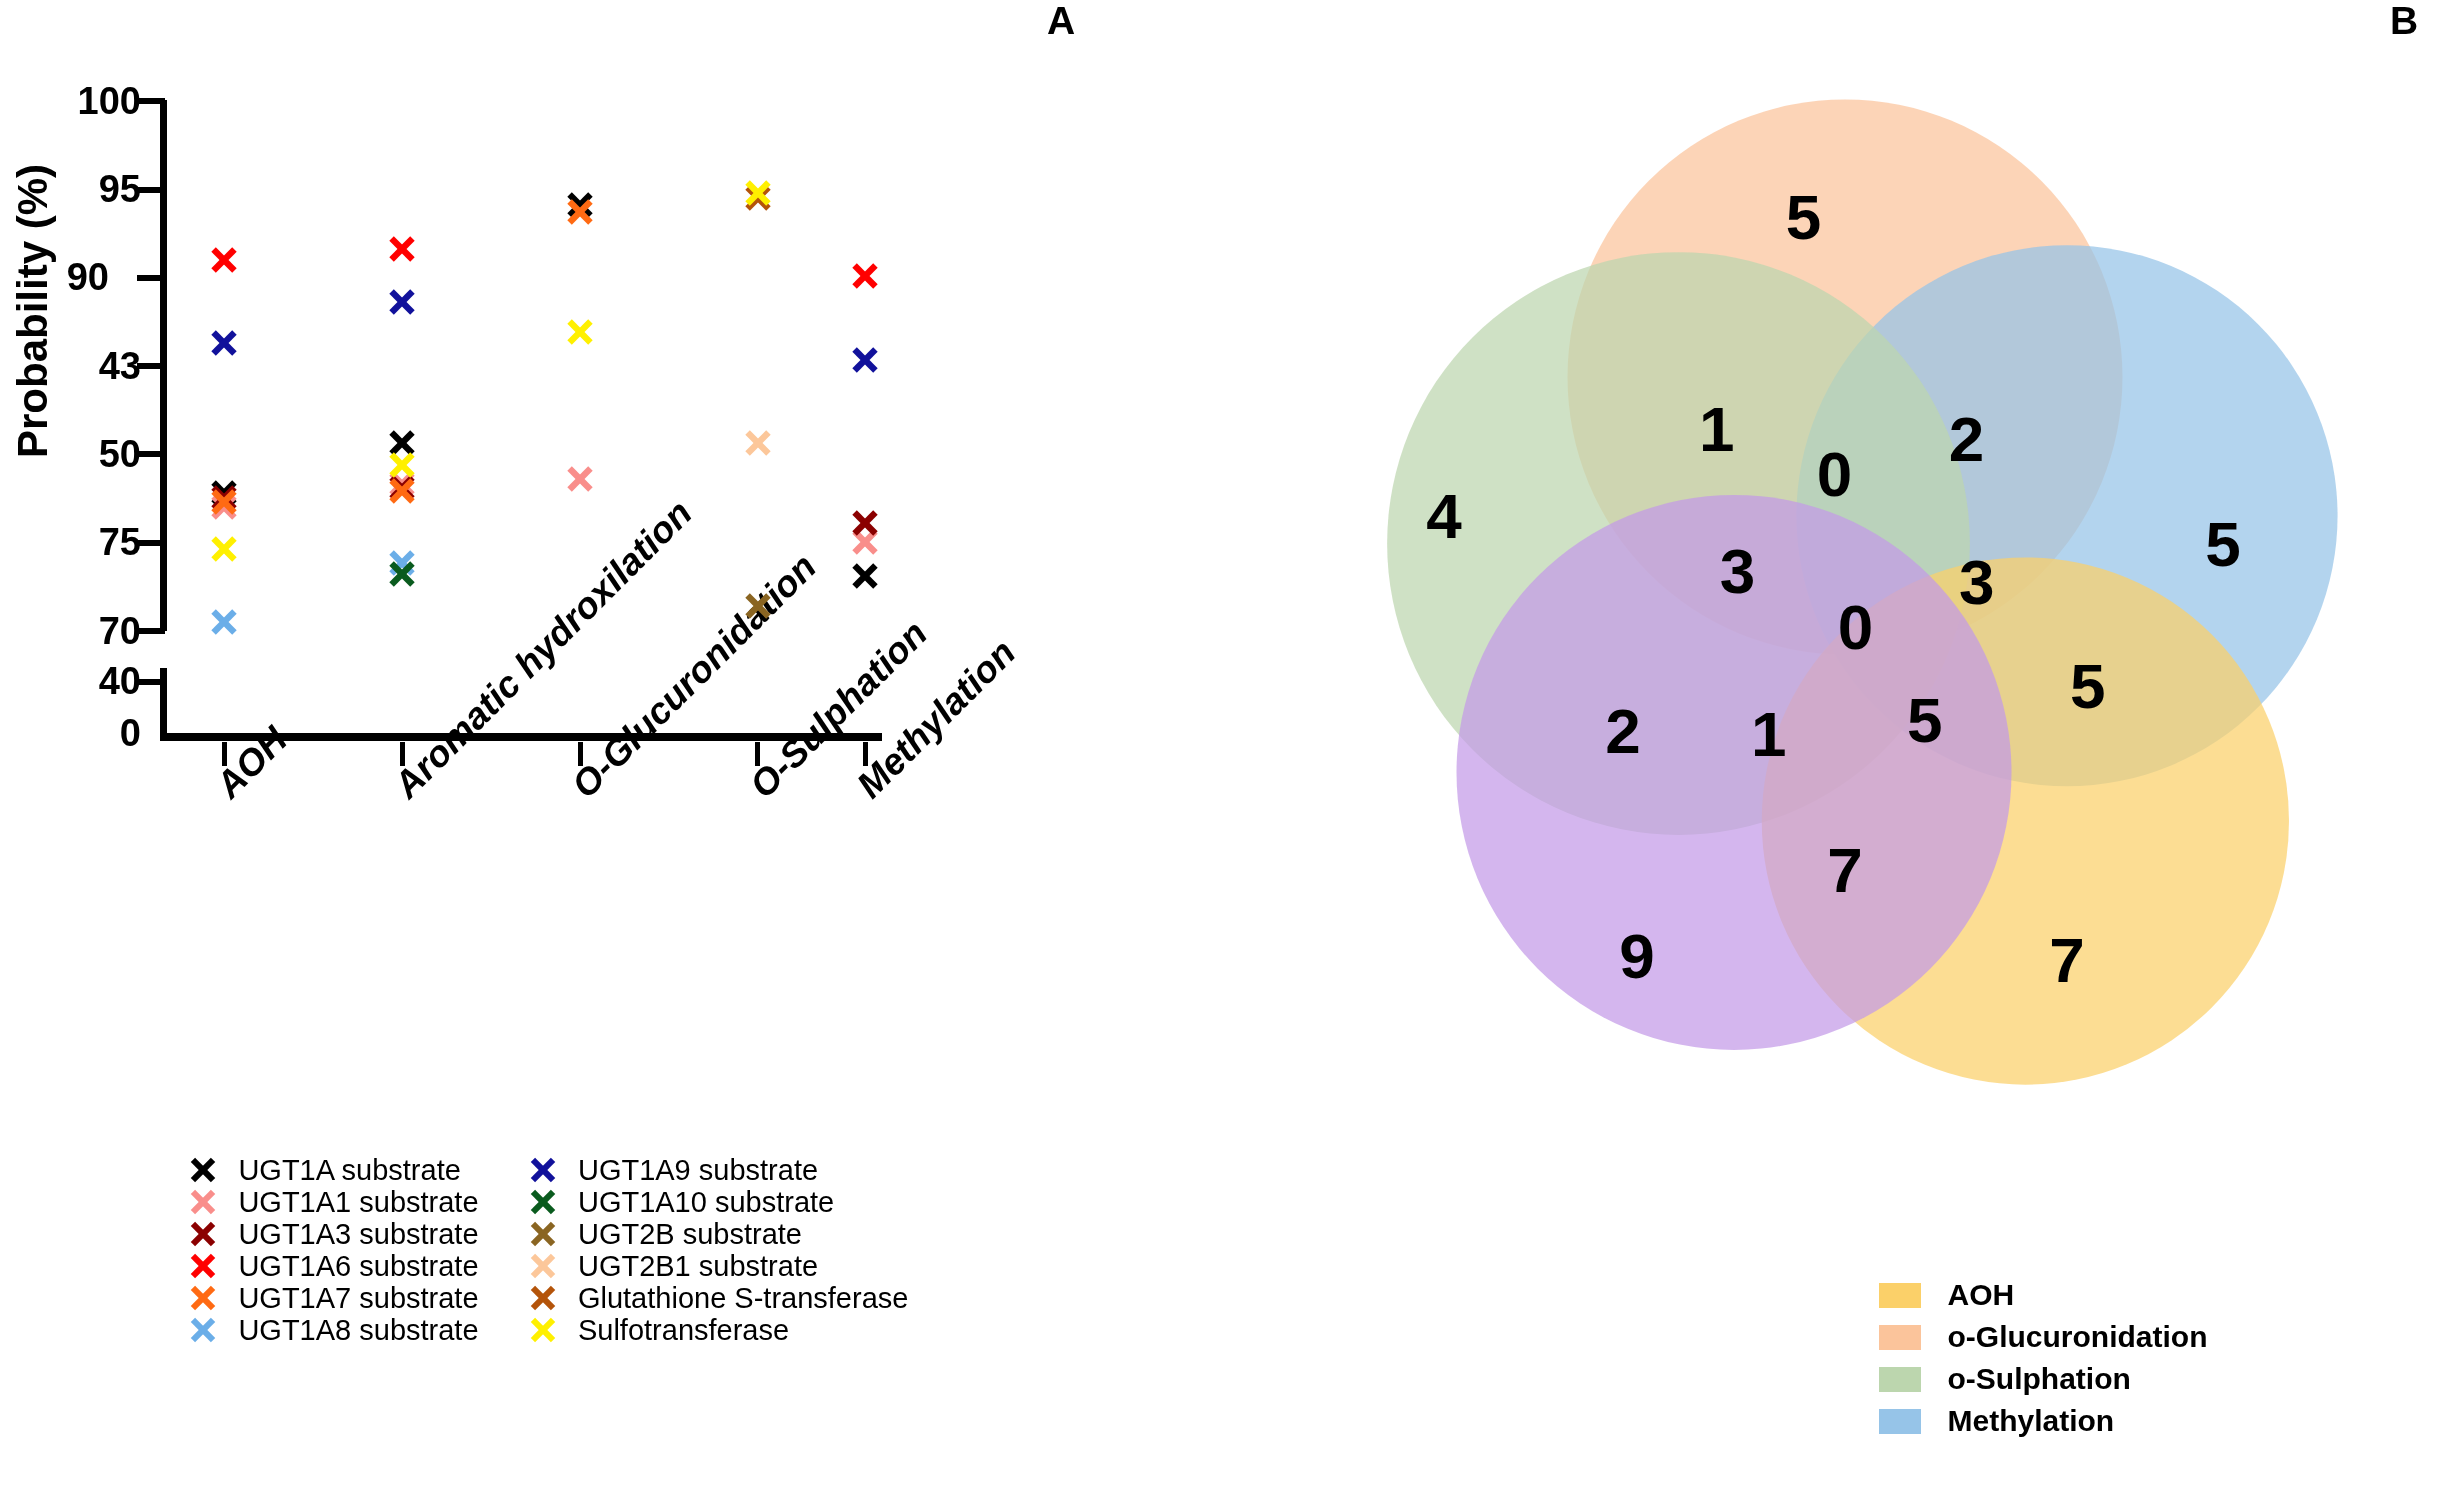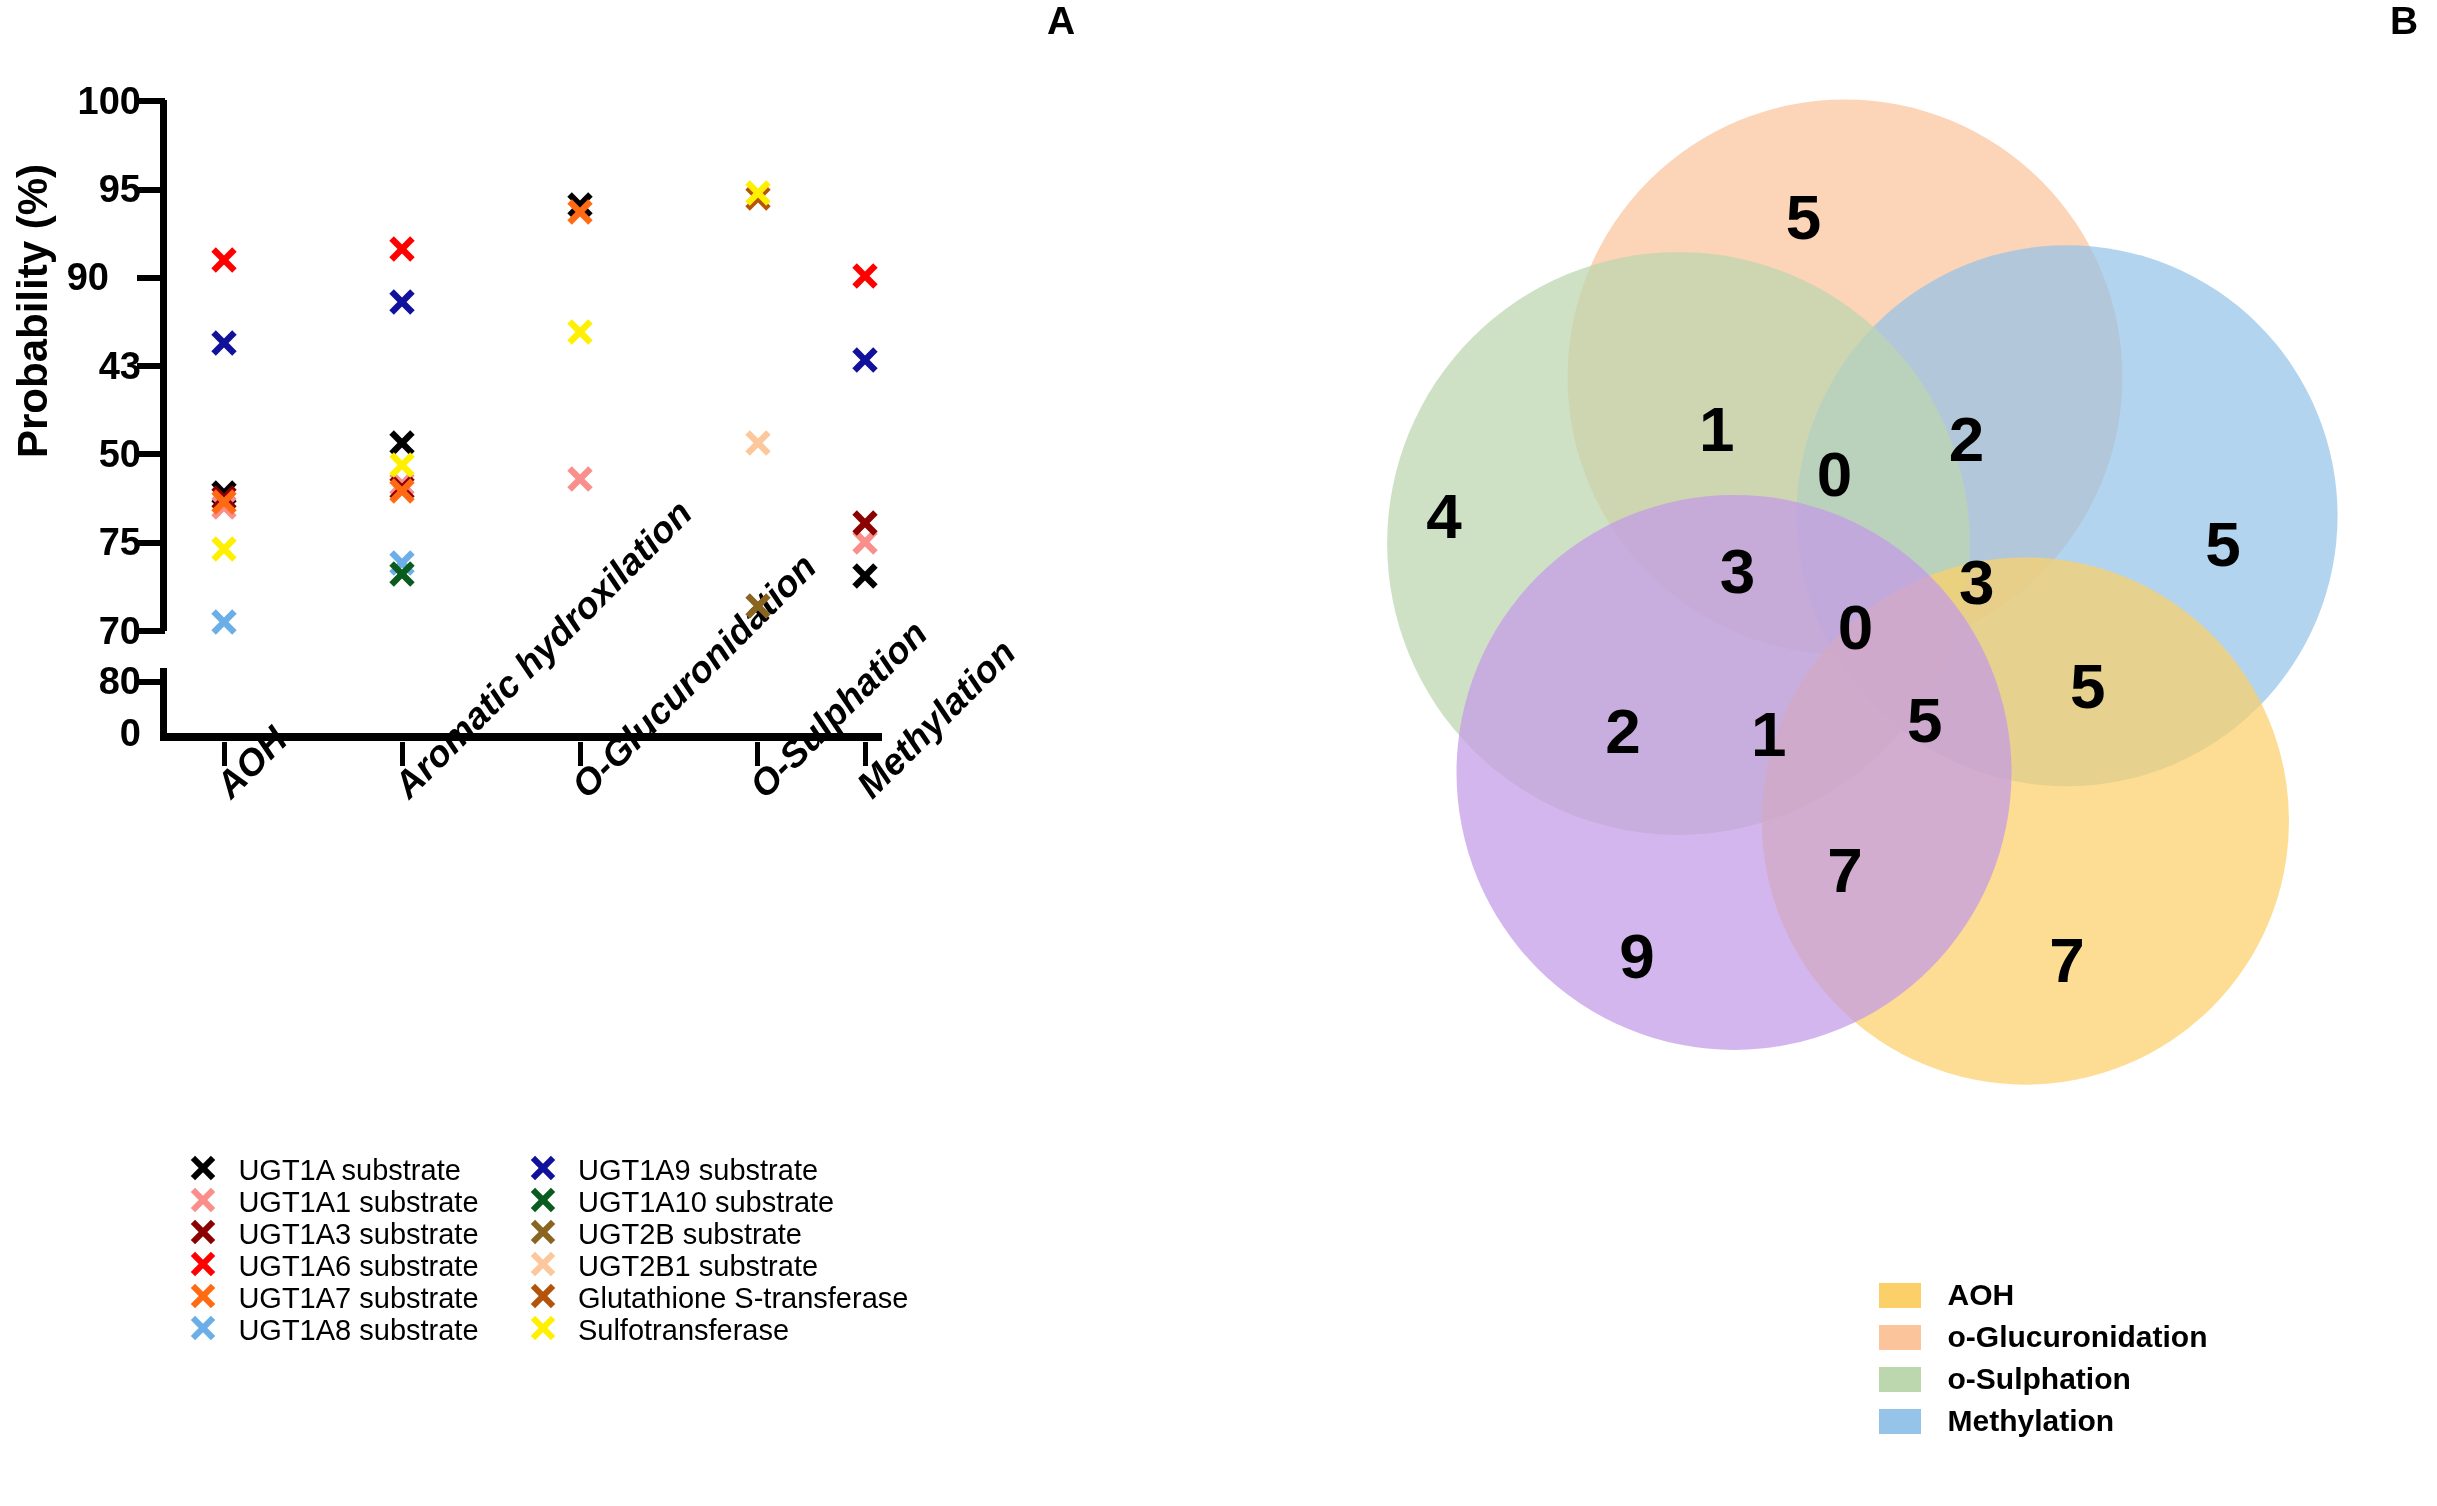--- a/index.html
+++ b/index.html
@@ -29,21 +29,21 @@
   .xtick-label{position:absolute;font-size:37px;font-weight:bold;font-style:italic;
                white-space:nowrap;transform:rotate(-45deg);transform-origin:left top;}
 
   .pt{position:absolute;width:29px;height:29px;transform:translate(-50%,-50%);}
   .pt svg{display:block;width:100%;height:100%;}
 
   
   #legendA{position:absolute;left:189px;top:1154px;width:883px;
            display:flex;gap:50px;}
   .legcol{display:flex;flex-direction:column;}
-  .legrow{display:flex;height:32px;margin-bottom:0px;}
+  .legrow{display:flex;align-items:center;height:32px;margin-bottom:0px;}
   .legmark{width:28px;height:28px;margin-right:21.4px;flex:none;}
   .legmark svg{display:block;width:100%;height:100%;}
   .legtext{font-size:29px;white-space:nowrap;}
 
   
   #venn{position:absolute;left:1290px;top:44px;width:1110px;height:1110px;}
   #venn svg{display:block;width:100%;height:100%;}
   .vnum{font-family:"Liberation Sans",sans-serif;font-weight:bold;font-size:92px;
         fill:#000;text-anchor:middle;dominant-baseline:central;}
 
@@ -68,21 +68,21 @@
       <div class="ytick-label" style="top: 277px; right: 1026px;">90</div>
       <div class="ytick-mark" style="left: 137px; top: 275px; width: 28px;"></div>
       <div class="ytick-label" style="top: 366px; right: 994px;">43</div>
       <div class="ytick-mark" style="left: 137px; top: 363px; width: 28px;"></div>
       <div class="ytick-label" style="top: 454px; right: 994px;">50</div>
       <div class="ytick-mark" style="left: 137px; top: 451px; width: 28px;"></div>
       <div class="ytick-label" style="top: 542px; right: 994px; text-align: right;">75</div>
       <div class="ytick-mark" style="left: 137px; top: 540px; width: 28px;"></div>
       <div class="ytick-label" style="top: 631px; right: 994px;">70</div>
       <div class="ytick-mark" style="left: 137px; top: 628px; width: 28px;"></div>
-      <div class="ytick-label" style="top: 681px; right: 994px;">80</div>
+      <div class="ytick-label" style="top: 681px; right: 994px;">40</div>
       <div class="ytick-mark" style="left: 137px; top: 679px; width: 28px;"></div>
       <div class="ytick-label" style="top: 733px; right: 994px;">0</div>
     </div>
   <div id="yaxis-line-top"></div>
   <div id="yaxis-line-bot"></div>
   <div id="xaxis-line"></div>
   <div id="xticks">
       <div class="xtick-mark" style="left: 222px;"></div>
       <div class="xtick-label" style="left: 208px; top: 777px;">AOH</div>
       <div class="xtick-mark" style="left: 400px;"></div>

